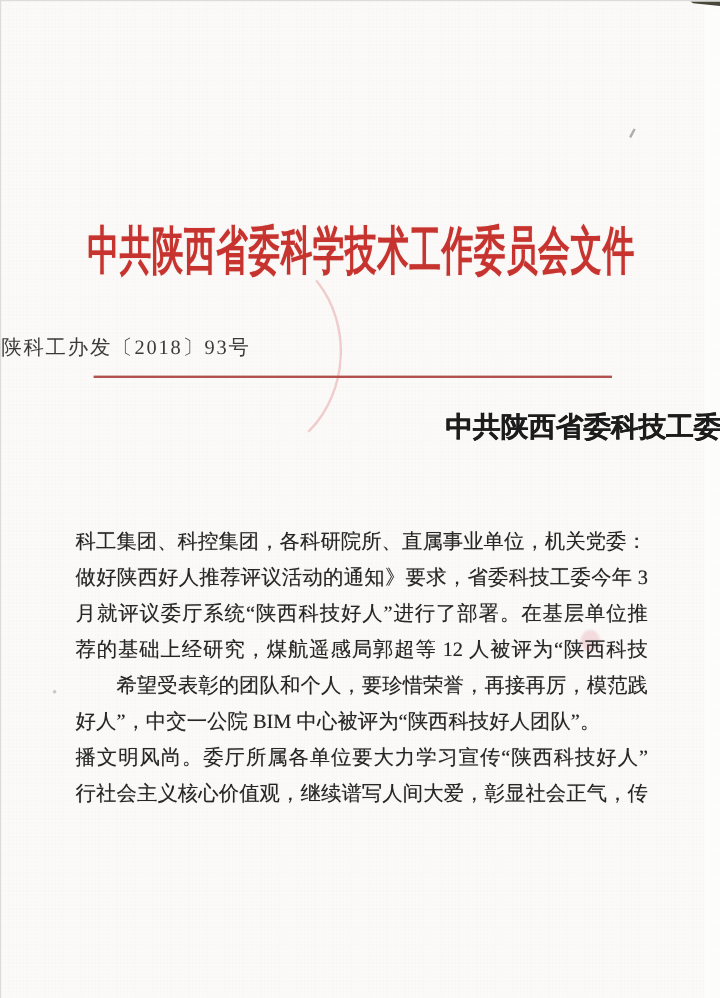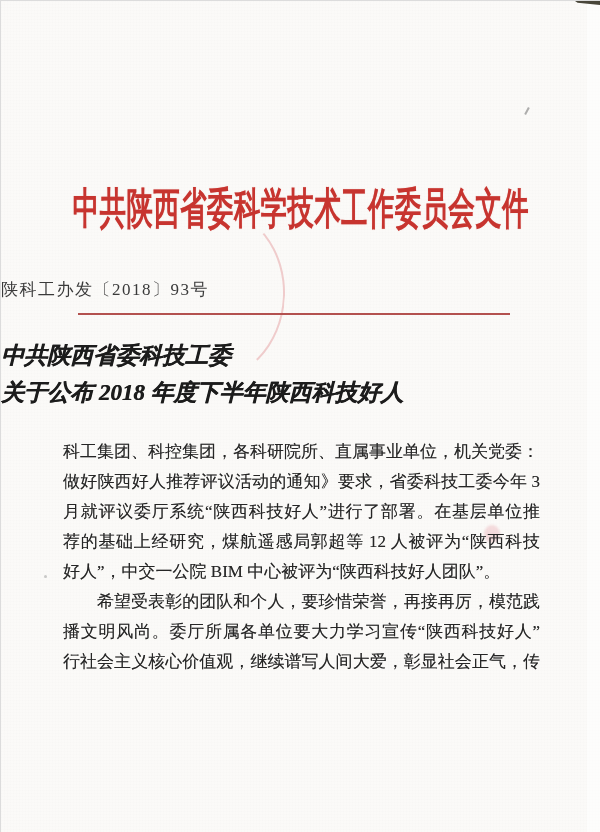--- a/index.html
+++ b/index.html
@@ -90,27 +90,26 @@
     left: 77px;
     width: 432px;
     height: 2px;
     background: #b3514f;
   }
   .title {
     position: absolute;
     top: 336px;
     left: 0;
     width: 100%;
-    text-align: left;
+    text-align: right;
     font-size: 23px;
     line-height: 37px;
     font-weight: bold;
     color: #1c1c1c;
     text-shadow: 0.4px 0 0 #1c1c1c;
-    font-style: italic;
   }
   .body-text {
     position: absolute;
     top: 436px;
     left: 62px;
     width: 477px;
     font-size: 17px;
     color: #262626;
     text-shadow: 0 0 0.6px rgba(40,40,40,0.45);
   }
@@ -137,27 +136,26 @@
   <div class="speck2"></div>
 
   <h1 class="red-header">中共陕西省委科学技术工作委员会文件</h1>
 
   <div class="doc-number">陕科工办发〔2018〕93号</div>
 
   <div class="red-line"></div>
 
   <div class="title">
     <div>中共陕西省委科技工委</div>
-    <div>关于公布 2018 年度下半年陕西科技好人</div>
   </div>
 
   <div class="body-text">
     <div class="line nj">科工集团、科控集团，各科研院所、直属事业单位，机关党委：</div>
     <div class="line">做好陕西好人推荐评议活动的通知》要求，省委科技工委今年 3</div>
     <div class="line">月就评议委厅系统“陕西科技好人”进行了部署。在基层单位推</div>
     <div class="line">荐的基础上经研究，煤航遥感局郭超等 12 人被评为“陕西科技</div>
+    <div class="line in">希望受表彰的团队和个人，要珍惜荣誉，再接再厉，模范践</div>
     <div class="line nj">好人”，中交一公院 BIM 中心被评为“陕西科技好人团队”。</div>
-    <div class="line in">希望受表彰的团队和个人，要珍惜荣誉，再接再厉，模范践</div>
     <div class="line">播文明风尚。委厅所属各单位要大力学习宣传“陕西科技好人”</div>
     <div class="line">行社会主义核心价值观，继续谱写人间大爱，彰显社会正气，传</div>
   </div>
 
 </div>
 
 </body></html>

